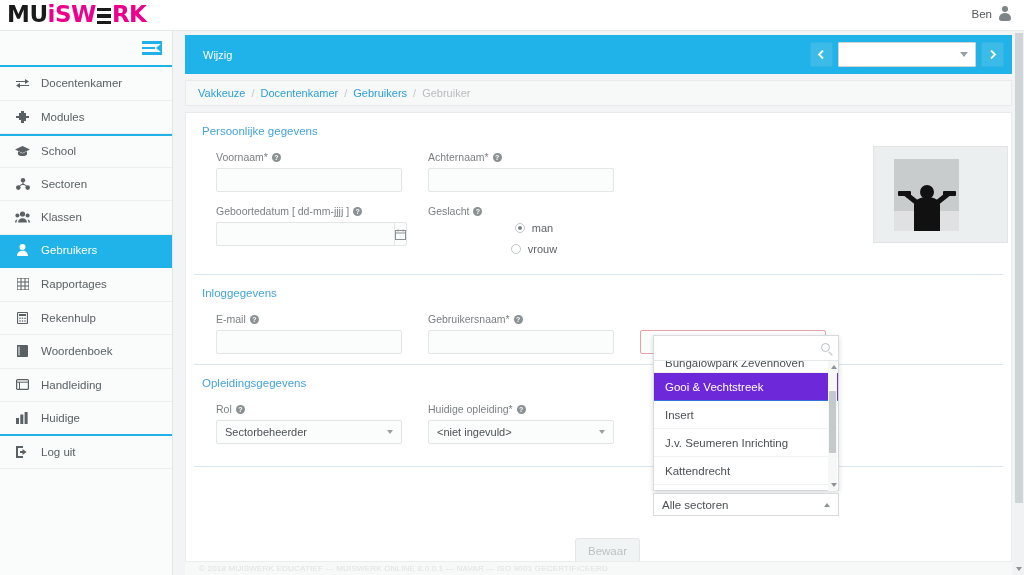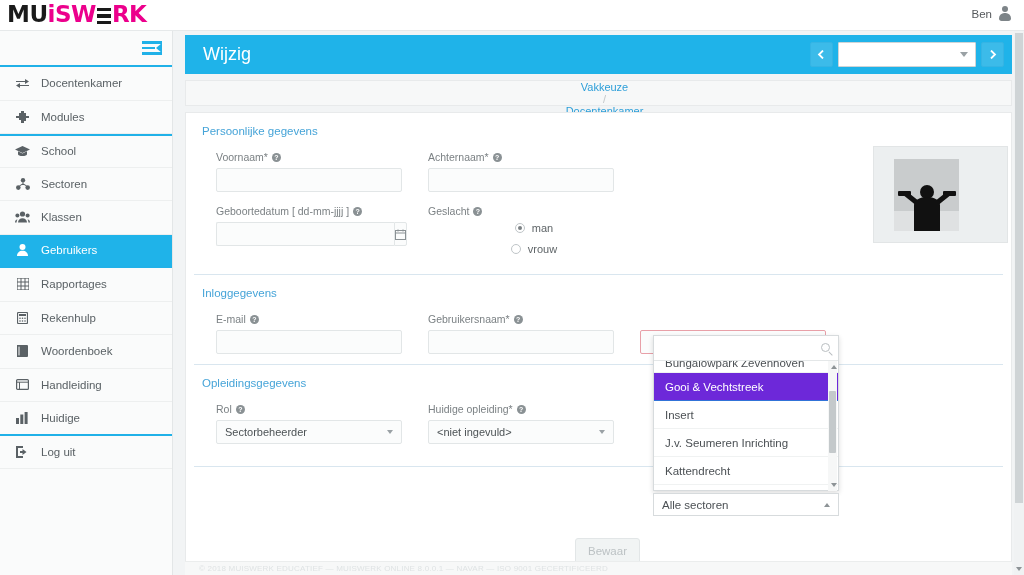--- a/index.html
+++ b/index.html
@@ -83,41 +83,41 @@
   .sb-item.sep-bottom { border-bottom:2px solid #20b1e8; }
 
   
   .main { position:absolute; left:173px; top:31px; width:851px; height:544px; background:#f2f4f5; }
 
   .page-head {
     position:absolute; left:12px; top:4px; width:827px; height:39px;
     background:#1fb3e9; display:flex; align-items:center; padding:0 8px;
   }
   .page-head .ptitle {
-    color:#ffffff; font-size:18px; margin-left:10px; flex:1; font-weight:normal;
+    color:#ffffff; font-size:11px; margin-left:10px; flex:1; font-weight:normal;
   }
   .nav-btn {
     width:23px; height:25px; background:#3cbbe9; border:1px solid #35b4e4;
     display:flex; align-items:center; justify-content:center; cursor:pointer; border-radius:2px;
   }
   .nav-btn svg { display:block; }
   .head-select {
     width:138px; height:25px; background:#fff; border:1px solid #cfd4d6;
     margin:0 5px; position:relative; border-radius:1px;
   }
   .head-select .chev {
     position:absolute; right:7px; top:9px; width:0; height:0;
     border-left:4px solid transparent; border-right:4px solid transparent;
     border-top:5px solid #9aa1a5;
   }
 
   .breadcrumb {
     position:absolute; left:12px; top:49px; width:827px; height:26px;
     background:#f7f8f8; border:1px solid #e8eaeb; display:flex; align-items:center;
-    padding-left:12px; font-size:11px;flex-direction:column;
+    padding-left:12px; font-size:11px;
   }
   .breadcrumb a { color:#2d9fd9; text-decoration:none; cursor:pointer; }
   .breadcrumb .sep { color:#c3c8ca; margin:0 6px; }
   .breadcrumb .cur { color:#b8bdbf; }
 
   .content-card {
     position:absolute; left:12px; top:81px; width:827px; height:474px;
     background:#ffffff; border:1px solid #e8eaeb; overflow:hidden;
   }
 

